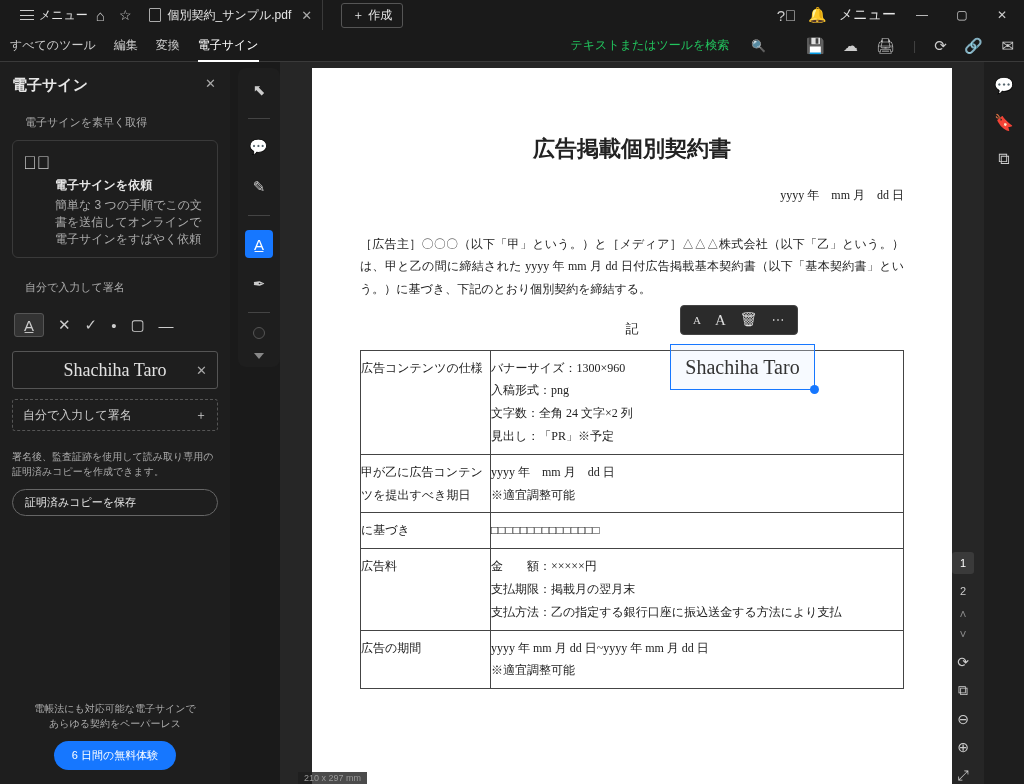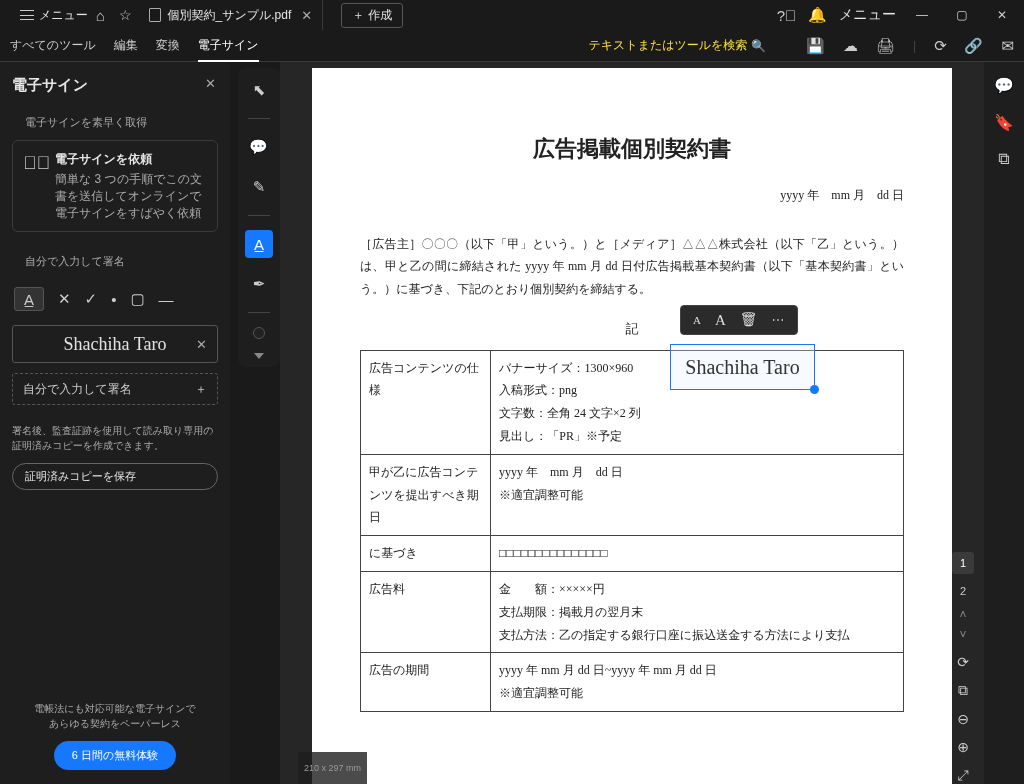--- a/index.html
+++ b/index.html
@@ -28,29 +28,29 @@
   .titlebar .right{margin-left:auto;display:flex;align-items:center;gap:12px;padding-right:8px;}
   .win-btn{width:28px;text-align:center;font-size:12px;color:#ccc;}
   .toolbar {
     height:32px;background:#1a1a1a;border-bottom:1px solid #3a3a3a;
     display:flex;align-items:center;padding:0 10px;gap:18px;
   }
   .toolbar .spacer{flex:1;}
   .tb-item{color:#ccc;cursor:pointer;}
   .tb-item.active{color:#fff;border-bottom:2px solid #fff;padding-bottom:6px;margin-bottom:-7px;}
   .tb-icon{font-size:15px;color:#ccc;cursor:pointer;}
-  .searchline{display:flex;align-items:center;gap:4px;color:#fde047;}
+  .searchline{display:flex;align-items:center;gap:22px;color:#22c55e;}
   .main{display:flex;height:calc(100% - 62px);}
   .leftpanel{width:230px;background:#1e1e1e;padding:14px 12px;display:flex;flex-direction:column;position:relative;}
   .leftpanel h2{font-size:15px;font-weight:600;margin-bottom:14px;}
   .panel-close{position:absolute;top:14px;right:14px;color:#aaa;cursor:pointer;font-size:13px;}
   .lp-sub{font-size:11px;color:#aaa;margin:6px 13px 10px;}
   .card{border:1px solid #3a3a3a;border-radius:6px;padding:10px;display:flex;gap:10px;margin-bottom:16px;}
   .card .ic{width:22px;flex-shrink:0;color:#ccc;font-size:18px;margin-top:2px;}
-  .card .ttl{font-size:12px;font-weight:600;margin-bottom:3px;}
+  .card .ttl{font-size:12px;font-weight:600;margin-bottom:3px;margin-top:26px;}
   .card .desc{font-size:12px;color:#aaa;line-height:1.4;}
   .toolrow{display:flex;gap:14px;align-items:center;margin:8px 2px 14px;}
   .toolrow .sq{width:30px;height:24px;border:1px solid #555;border-radius:3px;display:flex;align-items:center;justify-content:center;}
   .toolrow .sq.active{background:#333;}
   .toolrow .sym{font-size:15px;color:#ccc;}
   .namebox{border:1px solid #555;border-radius:3px;height:38px;display:flex;align-items:center;justify-content:center;position:relative;margin-bottom:10px;}
   .namebox .sig{font-family:"Brush Script MT",cursive;font-size:18px;color:#e2e2e2;}
   .namebox .x{position:absolute;right:10px;color:#aaa;font-size:13px;cursor:pointer;}
   .dashed{border:1px dashed #555;border-radius:3px;height:32px;display:flex;align-items:center;padding:0 10px;justify-content:space-between;color:#ccc;margin-bottom:18px;}
   .footnote{font-size:10px;color:#aaa;line-height:1.5;margin-bottom:10px;}
@@ -66,41 +66,41 @@
   .vtoolbar .dot{width:12px;height:12px;border-radius:50%;background:#222;border:1px solid #555;}
   .vtoolbar .arr{width:0;height:0;border-left:5px solid transparent;border-right:5px solid transparent;border-top:6px solid #888;margin-top:2px;}
 
   .canvas{flex:1;position:relative;display:flex;justify-content:center;background:#262626;}
   .page{margin-top:6px;width:640px;background:#fff;color:#222;padding:60px 48px;font-family:"Yu Mincho","MS Mincho",serif;font-size:13px;line-height:1.9;position:relative;height:722px;overflow:hidden;}
   .page h1{text-align:center;font-size:22px;font-weight:700;margin-bottom:14px;}
   .page .date{text-align:right;font-size:12px;margin-bottom:26px;}
   .page .para{font-size:12px;text-align:justify;margin-bottom:16px;}
   .page .ki{text-align:center;margin:10px 0 8px;}
   .page table{border-collapse:collapse;width:100%;font-size:12px;}
-  .page td{border:1px solid #444;padding:6px 8px;vertical-align:top;margin-left:12px;}
+  .page td{border:1px solid #444;padding:6px 0;vertical-align:top;margin-left:12px;}
   .page td:first-child{width:130px;}
 
   .sigbox{position:absolute;width:145px;height:46px;border:1px solid #1677ff;background:rgba(230,240,255,.3);display:flex;align-items:center;justify-content:center;}
   .sigbox .sig{font-family:"Brush Script MT",cursive;font-size:20px;color:#333;}
   .sigbox .handle{position:absolute;right:-5px;bottom:-5px;width:9px;height:9px;background:#1677ff;border-radius:50%;}
   .sigtoolbar{position:absolute;height:30px;background:#2b2b2b;border:1px solid #444;border-radius:4px;display:flex;align-items:center;gap:14px;padding:0 12px;color:#ddd;}
   .sigtoolbar .sm{font-size:11px;}
   .sigtoolbar .lg{font-size:15px;}
   .sigtoolbar .tr{font-size:14px;}
 
   .rightbar{width:40px;background:#1e1e1e;display:flex;flex-direction:column;align-items:center;padding-top:14px;gap:18px;}
   .rightbar .ri{font-size:16px;color:#ccc;cursor:pointer;}
 
   .pagenav{position:absolute;right:8px;top:490px;width:26px;display:flex;flex-direction:column;align-items:center;gap:6px;}
   .pagenav .pg{width:22px;height:22px;border-radius:3px;display:flex;align-items:center;justify-content:center;font-size:11px;color:#ccc;}
   .pagenav .pg.cur{background:#3a3a3a;color:#fff;}
   .pagenav .ar{color:#888;font-size:12px;}
   .pagenav .ic{font-size:14px;color:#ccc;margin-top:6px;}
 
-  .statusbar{position:absolute;left:298px;bottom:0;font-size:9px;color:#999;background:rgba(30,30,30,.8);padding:11px 6px;}
+  .statusbar{position:absolute;left:298px;bottom:0;font-size:9px;color:#999;background:rgba(30,30,30,.8);padding:1px 6px;}
 </style>
 </head>
 <body>
 
 <div class="titlebar">
   <div class="left">
     <div class="menu-btn">
       <span class="ham"></span>
       <span>メニュー</span>
     </div>

